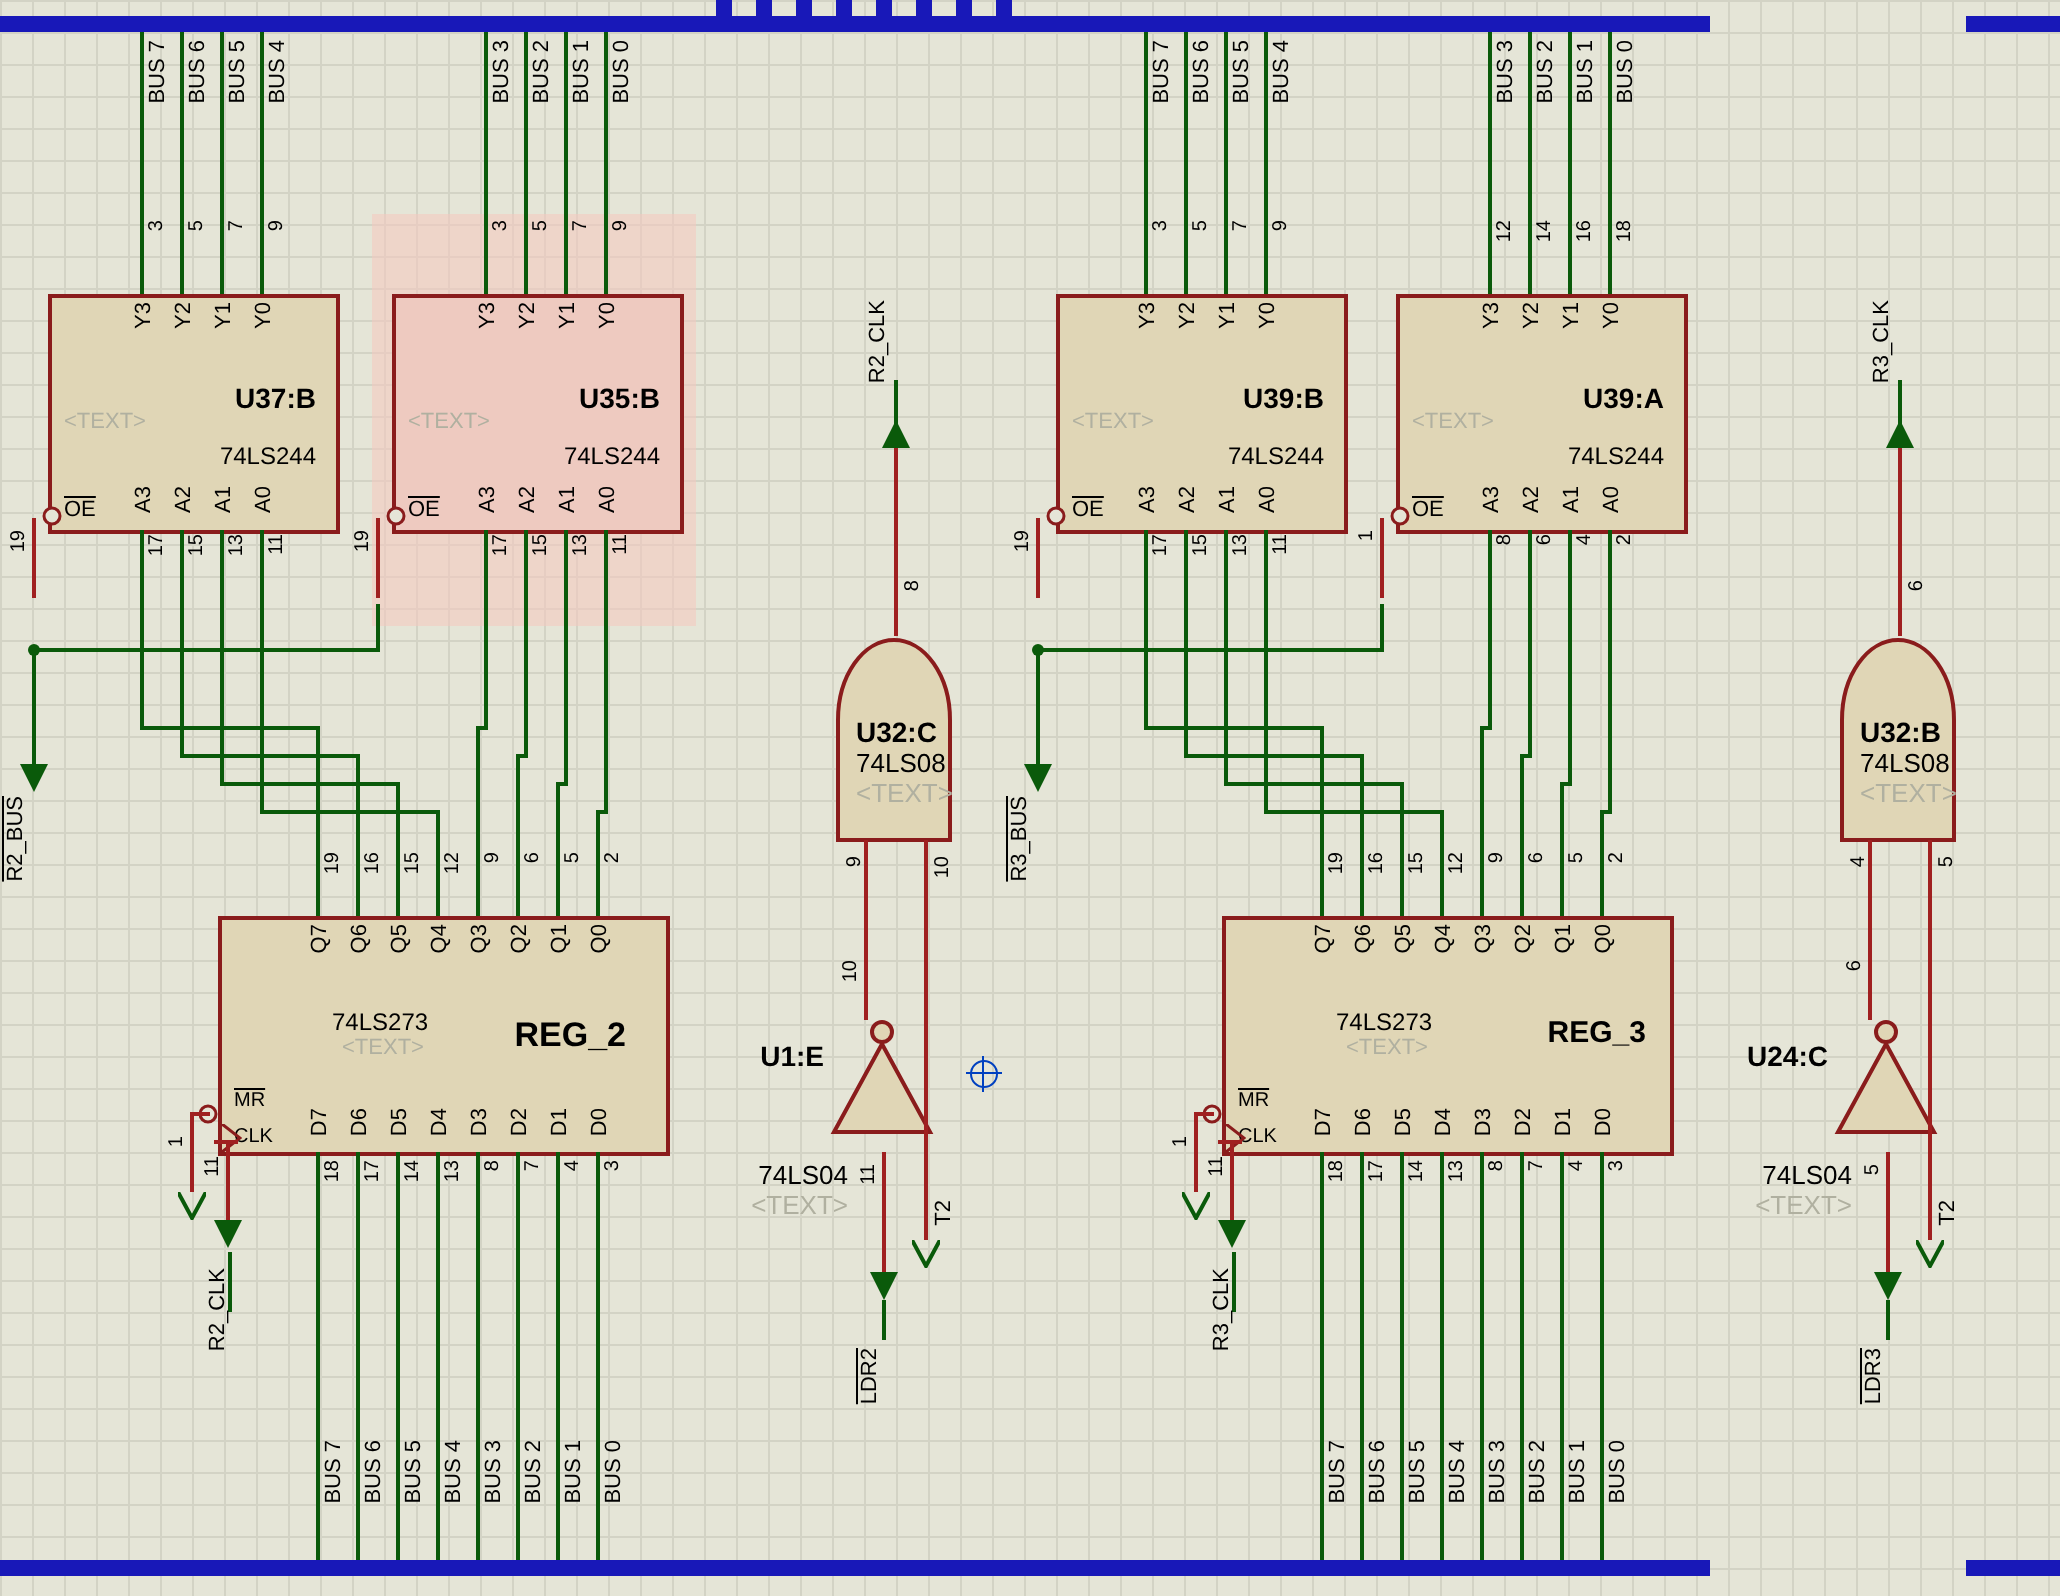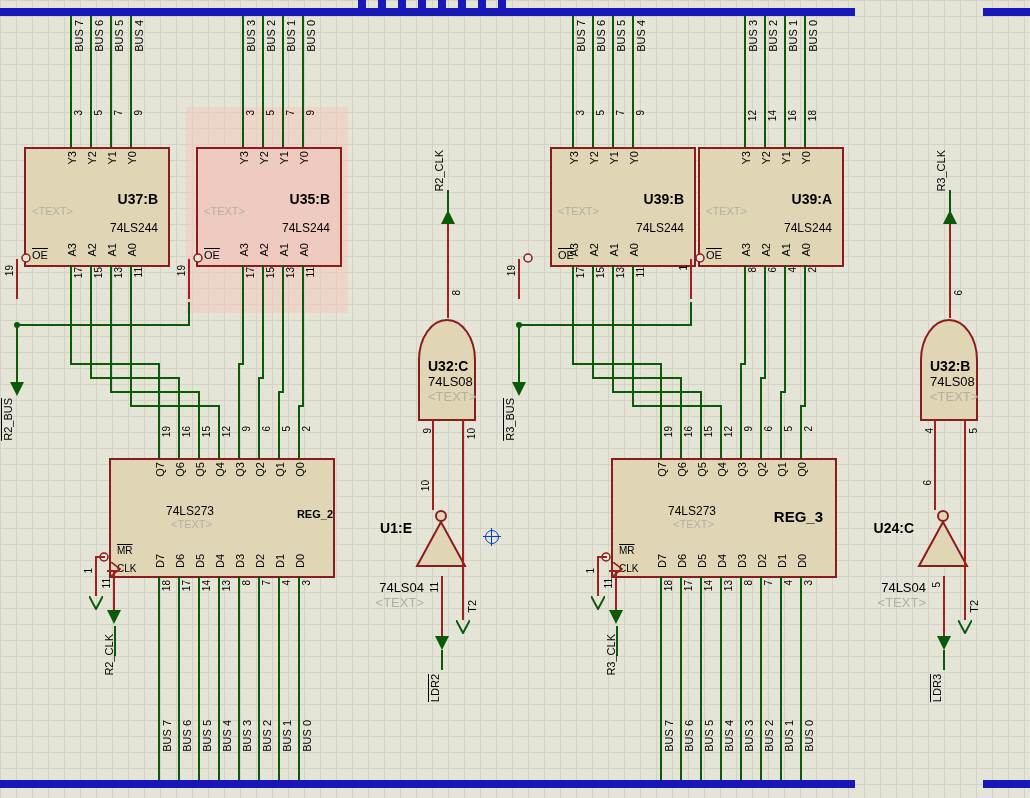--- a/index.html
+++ b/index.html
@@ -65,36 +65,36 @@
   </div>
 
   <div style="position:absolute;left:186px;top:107px;width:162px;height:206px;background:#f3c9c0;opacity:.6"></div>
   <div class="chip sel" style="left:196px;top:147px;width:142px;height:116px">
     <div class="name" style="position:absolute;right:10px;top:42px">U35:B</div>
     <div class="part" style="position:absolute;right:10px;top:72px">74LS244</div>
     <div class="tplc" style="position:absolute;left:6px;top:56px">&lt;TEXT&gt;</div>
     <div class="barlbl" style="left:6px;bottom:4px">OE</div>
   </div>
 
-  <div class="chip" style="left:550px;top:147px;width:142px;height:116px">
+  <div class="chip" style="left:528px;top:147px;width:142px;height:116px">
     <div class="name" style="position:absolute;right:10px;top:42px">U39:B</div>
     <div class="part" style="position:absolute;right:10px;top:72px">74LS244</div>
     <div class="tplc" style="position:absolute;left:6px;top:56px">&lt;TEXT&gt;</div>
     <div class="barlbl" style="left:6px;bottom:4px">OE</div>
   </div>
 
   <div class="chip" style="left:698px;top:147px;width:142px;height:116px">
     <div class="name" style="position:absolute;right:10px;top:42px">U39:A</div>
     <div class="part" style="position:absolute;right:10px;top:72px">74LS244</div>
     <div class="tplc" style="position:absolute;left:6px;top:56px">&lt;TEXT&gt;</div>
     <div class="barlbl" style="left:6px;bottom:4px">OE</div>
   </div>
 
   <div class="chip" style="left:109px;top:458px;width:222px;height:116px">
-    <div class="name" style="position:absolute;right:0;top:48px;font-size:11px">REG_2</div>
+    <div class="name" style="position:absolute;right:20px;top:48px;font-size:17px">REG_2</div>
     <div class="part" style="position:absolute;left:55px;top:44px">74LS273</div>
     <div class="tplc" style="position:absolute;left:60px;top:58px">&lt;TEXT&gt;</div>
     <div class="barlbl" style="left:6px;bottom:20px;font-size:10px">MR</div>
     <div class="pinleft" style="left:6px;bottom:2px;font-size:10px">CLK</div>
     <svg style="position:absolute;left:0;bottom:0" width="10" height="14">
         <polyline points="0,0 9,7 0,14" fill="none" stroke="#8a1c1c" stroke-width="1.5"></polyline>
       </svg>
   </div>
   <div class="chip" style="left:611px;top:458px;width:222px;height:116px">
     <div class="name" style="position:absolute;right:12px;top:48px;font-size:15px">REG_3</div>

